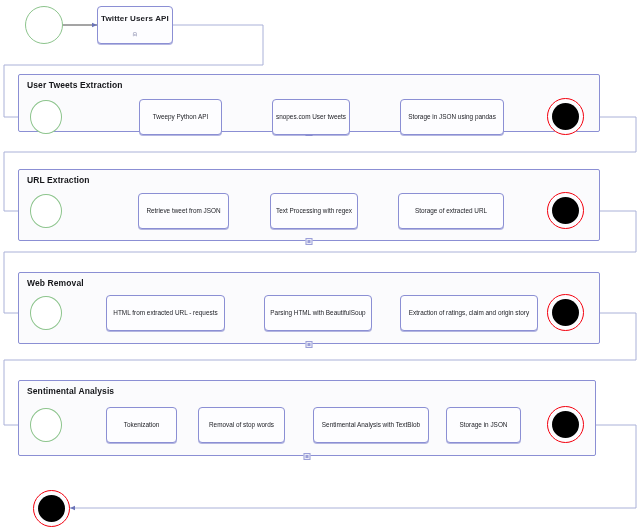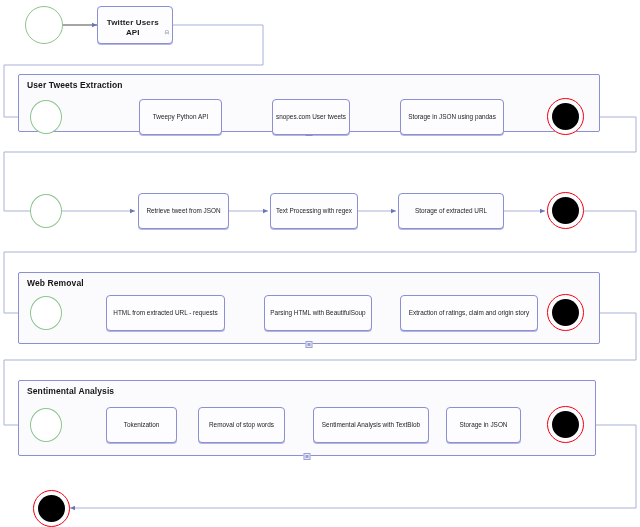--- a/index.html
+++ b/index.html
@@ -76,21 +76,21 @@
     align-items: center;
     justify-content: center;
     text-align: center;
     font-size: 6.4px;
     color: #1b1c22;
     line-height: 1.15;
     padding: 2px 3px;
     box-shadow: 0 1px 0 rgba(120,124,200,0.55);
   }
   .task.header-task {
-    flex-direction: row;
+    flex-direction: column;
     justify-content: flex-start;
     padding-top: 7px;
     font-size: 8px;
     font-weight: bold;
     letter-spacing: 0.15px;
   }
   .task .sub-icon {
     margin-top: 7px;
     font-size: 7px;
     color: #a9abc4;
@@ -200,20 +200,24 @@
   </div>
   <div class="task" style="left:400px; top:99px; width:104px; height:36px;">
     <span>Storage in JSON using pandas</span>
   </div>
   <div class="end-node" style="left:547px; top:98px; width:37px; height:37px;">
     <div class="ring">
       <div class="core"></div>
     </div>
   </div>
 
+  <div class="lane" style="left:18px; top:169px; width:582px; height:72px;">
+    <div class="lane-title">URL Extraction</div>
+    <div class="lane-marker"></div>
+  </div>
   <div class="start-node" style="left:30px; top:194px; width:32px; height:34px;"></div>
   <div class="task" style="left:138px; top:193px; width:91px; height:36px;">
     <span>Retrieve tweet from JSON</span>
   </div>
   <div class="task" style="left:270px; top:193px; width:88px; height:36px;">
     <span>Text Processing with regex</span>
   </div>
   <div class="task" style="left:398px; top:193px; width:106px; height:36px;">
     <span>Storage of extracted URL</span>
   </div>

